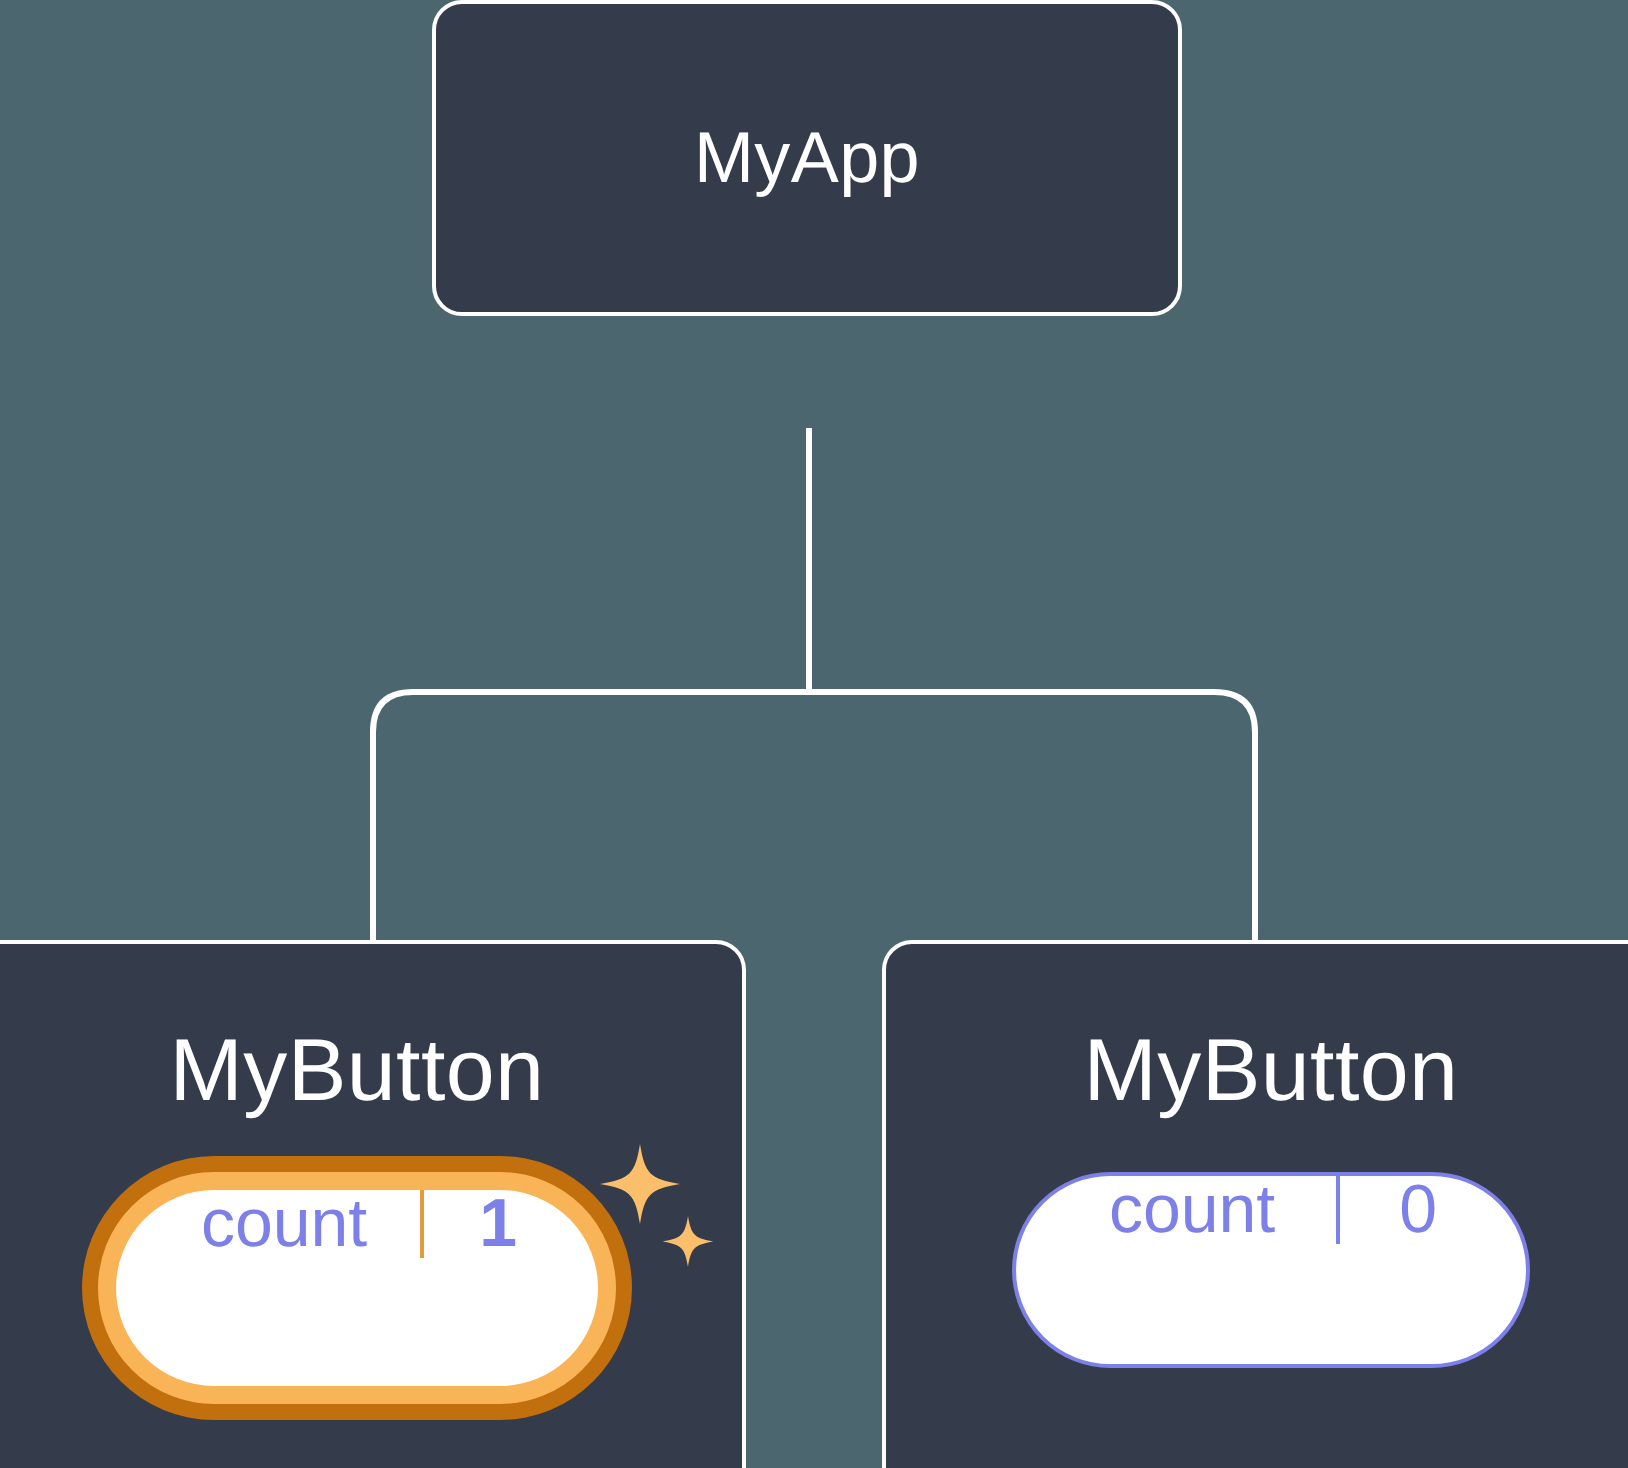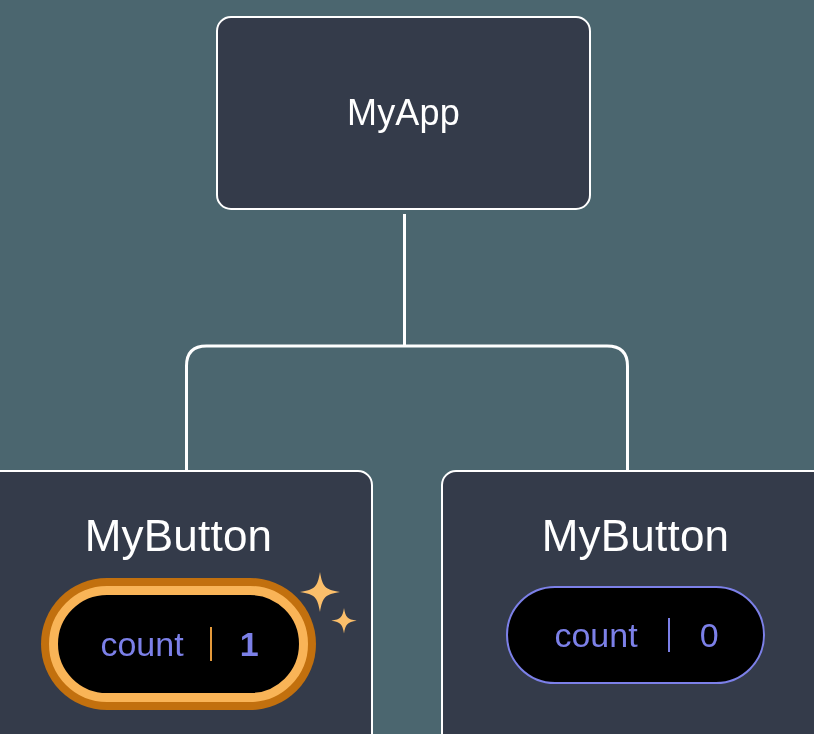--- a/index.html
+++ b/index.html
@@ -36,23 +36,23 @@
     box-sizing: border-box;
     background: #343b4a;
     border: 2px solid #ffffff;
     border-radius: 15px;
     display: flex;
     flex-direction: column;
     align-items: center;
   }
   .node-root {
     left: 216px;
-    top: 16px;
+    top: 0;
     width: 375px;
-    height: 194px;
+    height: 158px;
     justify-content: center;
   }
   .node-child-left {
     left: -16px;
     top: 470px;
     width: 389px;
     height: 280px;
     padding-top: 42px;
   }
   .node-child-right {
@@ -76,24 +76,24 @@
   }
 
   
   .pill-wrap {
     position: relative;
     margin-top: 28px;
   }
   .pill {
     box-sizing: border-box;
     display: flex;
-    align-items: center;
+    align-items: flex-start;
     height: 98px;
     border-radius: 49px;
-    background: #000000;
+    background: #ffffff;
     overflow: hidden;
   }
   .pill-plain {
     border: 2px solid #7c80e8;
   }
   
   .pill-highlight {
     border: 9px solid #f9b457;
     box-shadow: 0 0 0 8px #c2700e;
     height: 116px;

